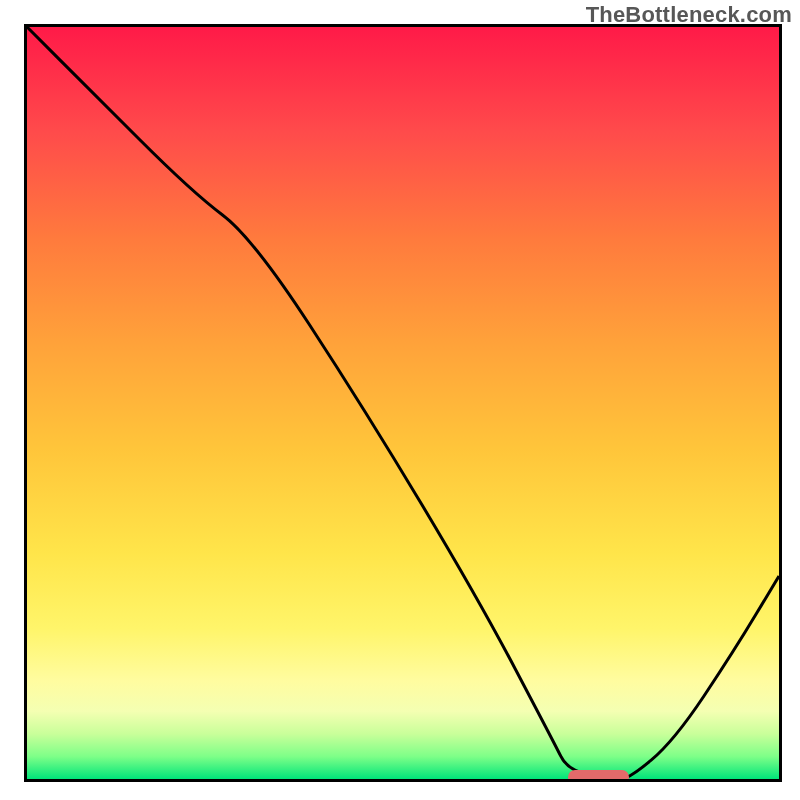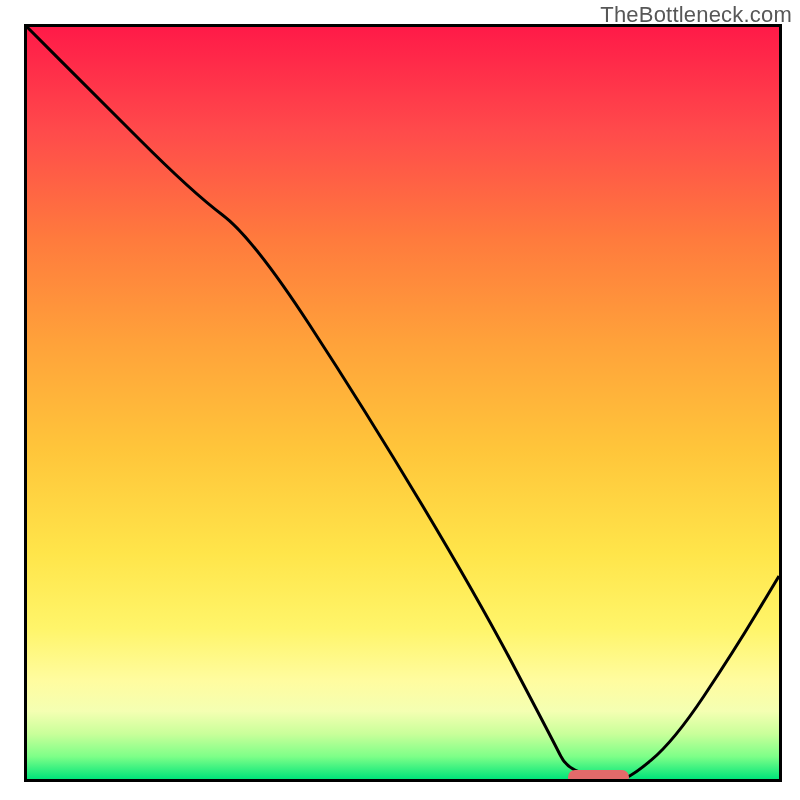--- a/index.html
+++ b/index.html
@@ -13,21 +13,21 @@
   .container {
     position: relative;
     width: 800px;
     height: 800px;
   }
   .watermark {
     position: absolute;
     top: 2px;
     right: 8px;
     font-size: 22px;
-    font-weight: 400;
+    font-weight: 700;
     color: #575757;
     letter-spacing: 0.2px;
   }
   .plot-frame {
     position: absolute;
     left: 24px;
     top: 24px;
     width: 752px;
     height: 752px;
     border: 3px solid #000;

